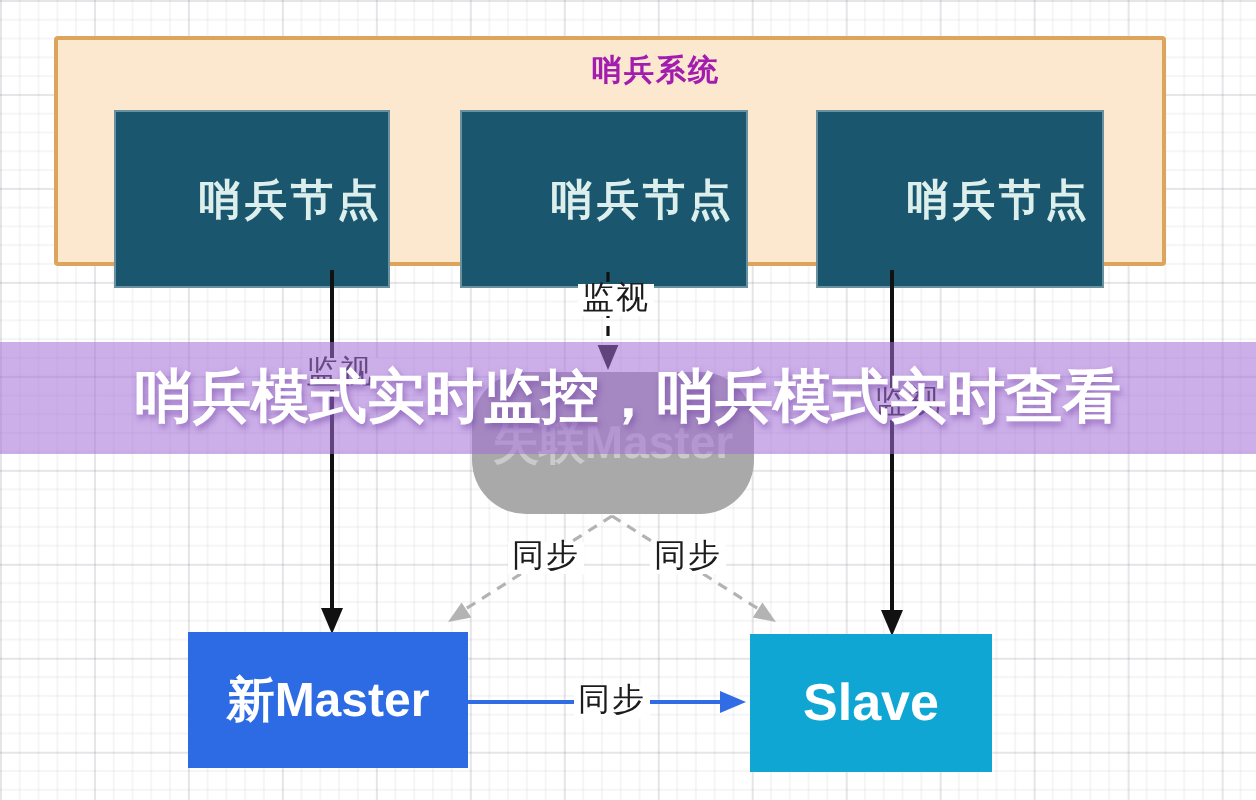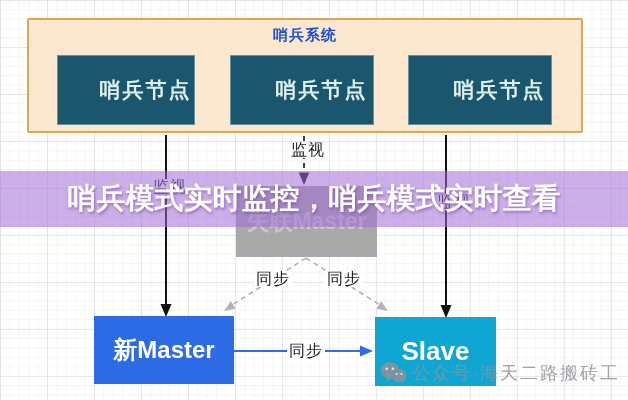--- a/index.html
+++ b/index.html
@@ -16,24 +16,24 @@
   }
   .abs{position:absolute;}
   
   .sys-container{
     left:27px;top:18px;width:552px;height:111px;
     background:#fce8cf;border:2px solid #ddа55c;border:2px solid #dda55c;
     border-radius:2px;z-index:1;
   }
   .sys-title{
     position:absolute;left:0;top:6px;width:100%;text-align:center;
-    font-size:15px;font-weight:bold;color:#1d4ed8;letter-spacing:1px;
+    font-size:15px;font-weight:bold;color:#a21caf;letter-spacing:1px;padding-left:23px;
   }
   .sentinel-node{
-    position:absolute;top:35px;height:70px;
+    position:absolute;top:35px;height:89px;
     background:#1a566d;border:1px solid rgba(255,255,255,0.35);
     display:flex;align-items:center;justify-content:center;
     color:#ddefec;font-size:21px;font-weight:bold;letter-spacing:2px;
     box-sizing:border-box;
     padding-left:39px;
   }
   .node-1{left:28px;width:138px;}
   .node-2{left:201px;width:144px;}
   .node-3{left:379px;width:144px;}
   
@@ -48,21 +48,21 @@
   .lbl-monitor-left{left:151px;top:179px;}
   .lbl-monitor-right{left:435px;top:194px;}
   .lbl-sync-upleft{left:254px;top:271px;}
   .lbl-sync-upright{left:325px;top:271px;}
   .lbl-sync-bottom{left:287px;top:343px;}
   
   .big-node{
     position:absolute;display:flex;align-items:center;justify-content:center;
     font-weight:bold;color:#ffffff;z-index:2;box-sizing:border-box;
   }
-  .lost-master{left:236px;top:186px;width:141px;height:71px;background:#a9a9a9;color:#cacaca;font-size:23px;}
+  .lost-master{left:236px;top:186px;width:141px;height:71px;background:#a9a9a9;color:#cacaca;font-size:23px;border-radius:27px;}
   .new-master{left:94px;top:316px;width:140px;height:68px;background:#2d6be4;font-size:24px;text-align:right;}
   .slave{left:375px;top:317px;width:121px;height:69px;background:#10a6d3;font-size:26px;}
   
   .banner{
     left:0;top:171px;width:628px;height:56px;z-index:5;
     background:rgba(163,110,215,0.55);
     display:flex;align-items:center;justify-content:center;text-align:right;
   }
   .banner-title{
     font-size:29px;font-weight:bold;color:#ffffff;white-space:nowrap;
@@ -129,31 +129,14 @@
   <div class="conn-label lbl-sync-bottom">同步</div>
 
   <div class="big-node lost-master">失联Master</div>
   <div class="big-node new-master">新Master</div>
   <div class="big-node slave">Slave</div>
 
   <div class="abs banner">
     <div class="banner-title">哨兵模式实时监控，哨兵模式实时查看</div>
   </div>
 
-  <div class="abs watermark">
-    <svg width="27" height="24" viewBox="0 0 27 24">
-      <g fill="#8f9296">
-        <ellipse cx="10" cy="9.5" rx="9.5" ry="8.2"></ellipse>
-        <path d="M5.5 21 L8 15.5 L12 17 Z"></path>
-        <ellipse cx="19" cy="14.5" rx="7.5" ry="6.6"></ellipse>
-        <path d="M24.5 23 L22.5 18.5 L19.5 19.5 Z"></path>
-      </g>
-      <g fill="#ffffff">
-        <circle cx="6.8" cy="7.8" r="1.2"></circle>
-        <circle cx="12.8" cy="7.8" r="1.2"></circle>
-        <circle cx="16.6" cy="13" r="1"></circle>
-        <circle cx="21.4" cy="13" r="1"></circle>
-      </g>
-    </svg>
-    <span class="watermark-text">公众号·海天二路搬砖工</span>
-  </div>
 
 </div>
 
 </body></html>

